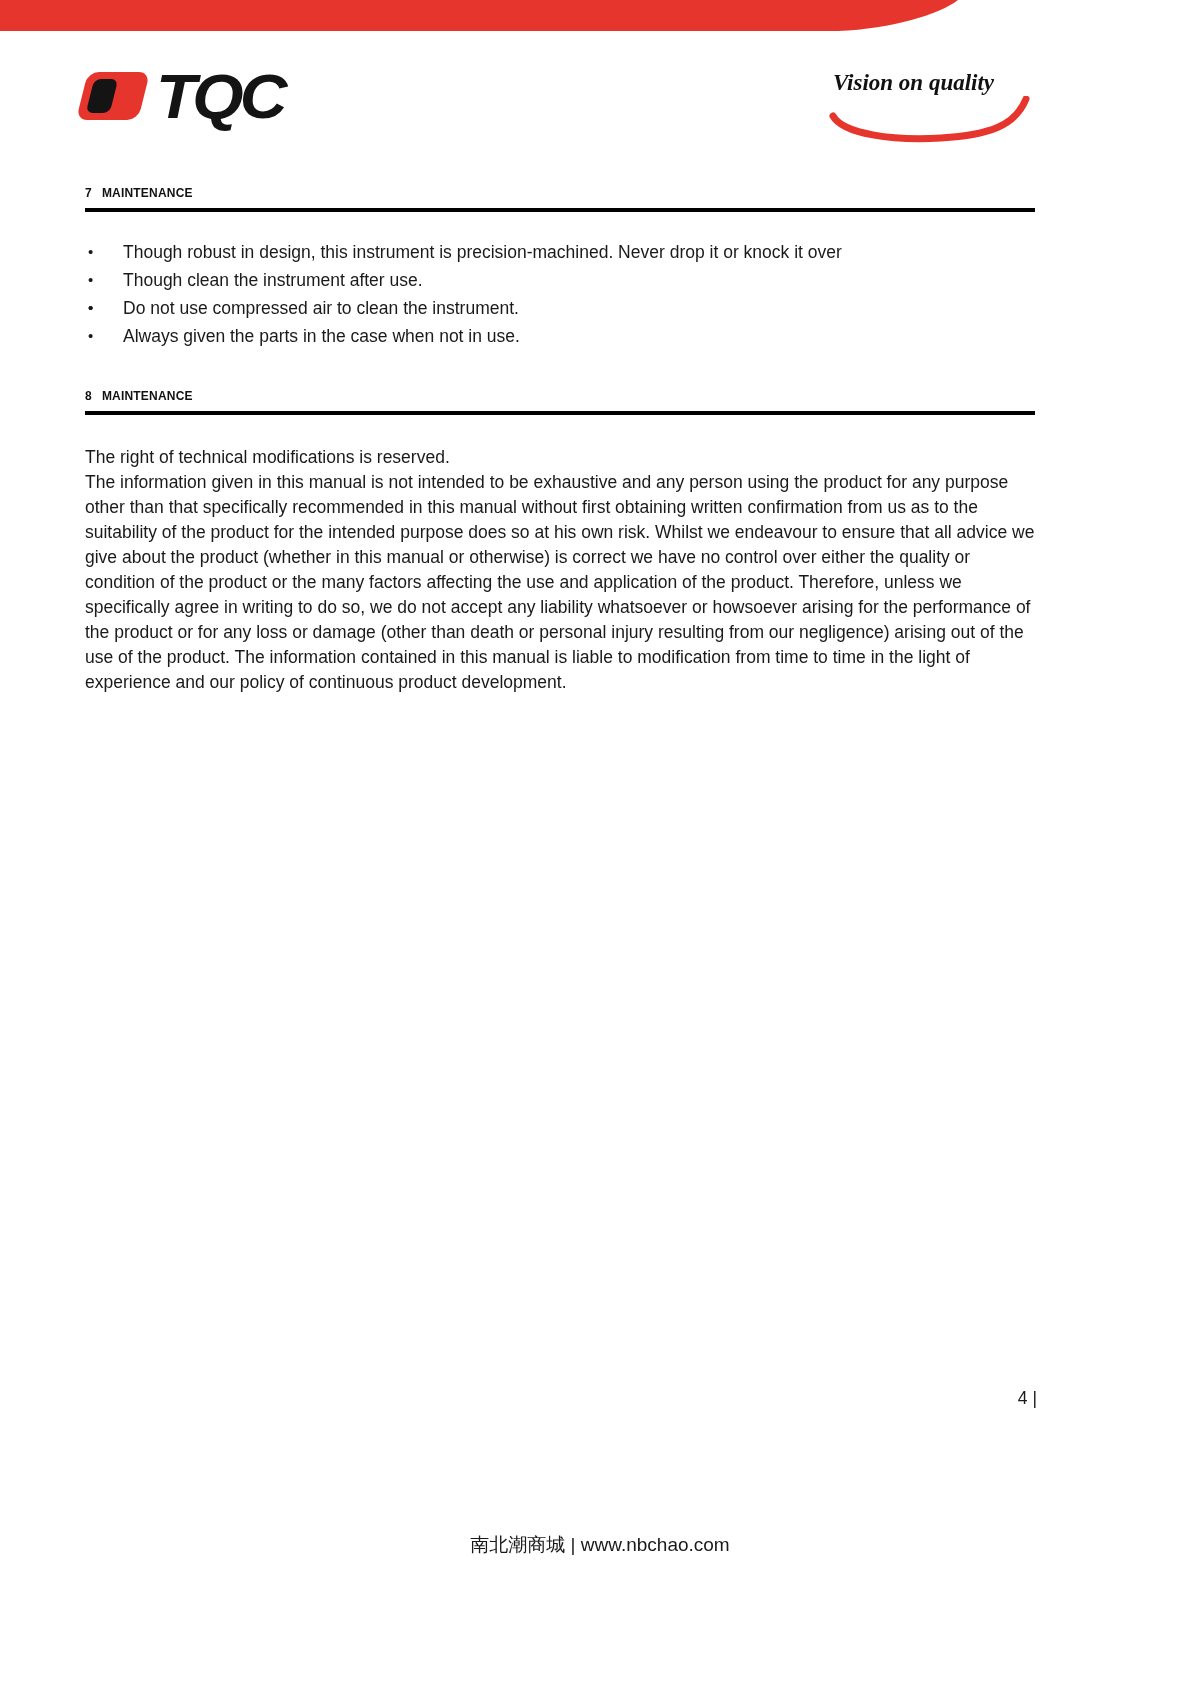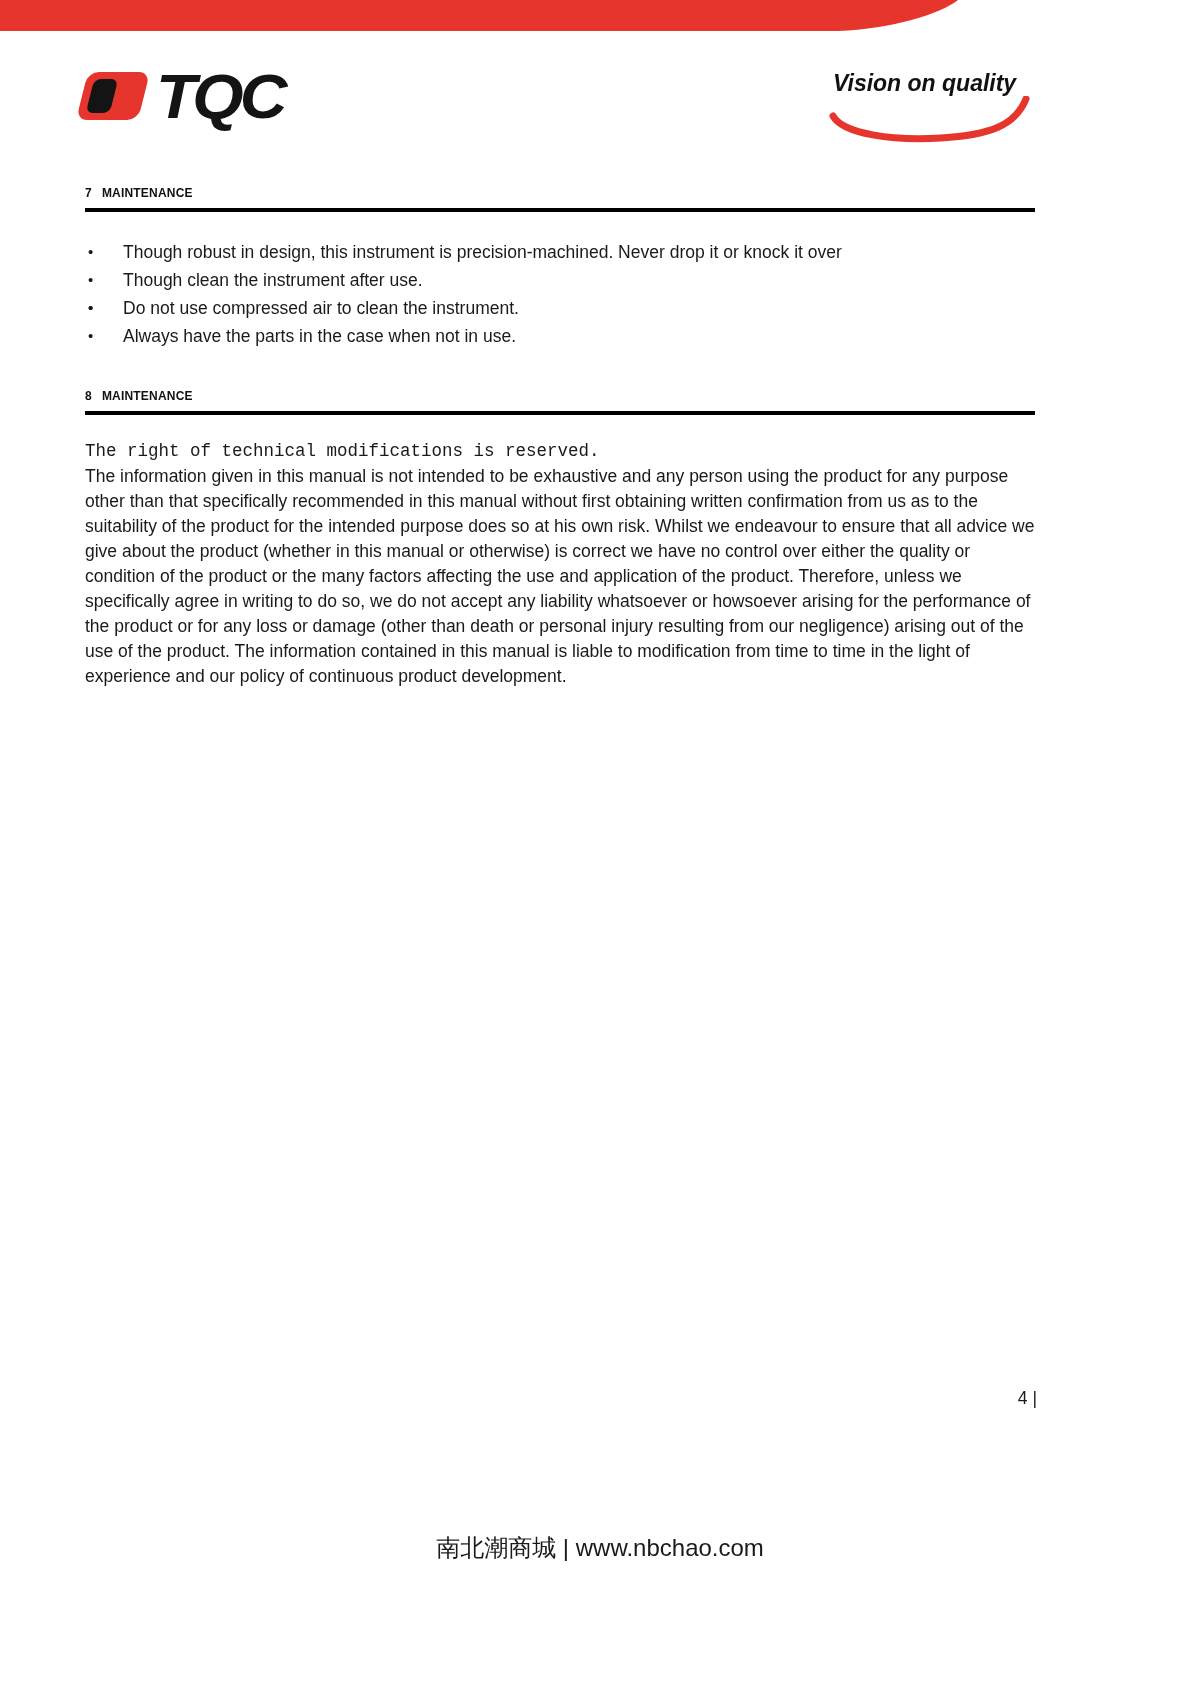--- a/index.html
+++ b/index.html
@@ -37,21 +37,21 @@
   .logo-text {
     font-size:66px; font-weight:bold; font-style:italic;
     letter-spacing:-4px; line-height:1; color:#141414;
     transform:scaleY(0.95);
   }
 
   
   .tagline { position:absolute; top:70px; left:833px; width:200px; height:90px; }
   .tagline-text {
     display:block; font-size:23px; font-weight:bold; font-style:italic;
-    color:#111; white-space:nowrap;
+    color:#111; white-space:nowrap;font-family:Liberation Serif, serif;
   }
   .tagline-swoosh { position:absolute; top:26px; left:-4px; }
 
   
   .content { position:absolute; top:186px; left:85px; width:950px; }
 
   .section-heading {
     font-size:12px; font-weight:bold; color:#111;
     border-bottom:4px solid #000; padding-bottom:8px;
     letter-spacing:0.2px;
@@ -62,30 +62,30 @@
   .bullets li {
     position:relative; padding-left:38px;
     font-size:17.5px; line-height:25px; margin-bottom:3px;
   }
   .bullets .bm {
     position:absolute; left:3px; top:-1px; font-size:15px; color:#1a1a1a;
   }
 
   .disclaimer { margin-top:40px; }
   p.body { font-size:17.5px; line-height:25px; }
-  p.body.p1 { margin-top:24px;font-family:Liberation Mono, monospace; }
+  p.body.p1 { margin-top:30px; }
   p.body.p2 { }
 
   .page-number {
     position:absolute; top:1388px; right:163px;
     font-size:17.5px; color:#1a1a1a;
   }
   .footer {
     position:absolute; top:1532px; left:0; width:100%;
-    text-align:center; font-size:24px; color:#1a1a1a;
+    text-align:center; font-size:19px; color:#1a1a1a;
   }
 </style>
 </head>
 <body>
 
 <div class="page">
 
   <svg class="top-banner" width="1200" height="36" viewBox="0 0 1200 36" aria-hidden="true">
     <path d="M0,0 H958 C940,14 892,29 838,31 L0,31 Z" fill="#e5352c"></path>
   </svg>
@@ -121,21 +121,21 @@
         </li>
         <li>
           <span class="bm">•</span>
         </li>
         <li>
           <span class="bm">•</span>
           <span class="bt">Do not use compressed air to clean the instrument.</span>
         </li>
         <li>
           <span class="bm">•</span>
-          <span class="bt">Always have the parts in the case when not in use.</span>
+          <span class="bt">Always given the parts in the case when not in use.</span>
         </li>
       </ul>
     </section>
 
     <section class="disclaimer">
       <h2 class="section-heading">
         <span class="sec-num">8</span><span class="sec-title">MAINTENANCE</span>
       </h2>
       <p class="body p1">The right of technical modifications is reserved.</p>
       <p class="body p2">The information given in this manual is not intended to be exhaustive and any person using the product for any purpose other than that specifically recommended in this manual without first obtaining written confirmation from us as to the suitability of the product for the intended purpose does so at his own risk.  Whilst we endeavour to ensure that all advice we give about the product (whether in this manual or otherwise) is correct we have no control over either the quality or condition of the product or the many factors affecting the use and application of the product. Therefore, unless we specifically agree in writing to do so, we do not accept any liability whatsoever or howsoever arising for the performance of the product or for any loss or damage (other than death or personal injury resulting from our negligence) arising out of the use of the product. The information contained in this manual is liable to modification from time to time in the light of experience and our policy of continuous product development.</p>

